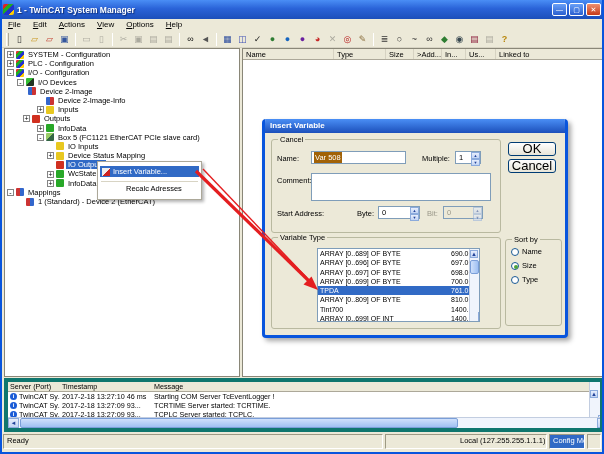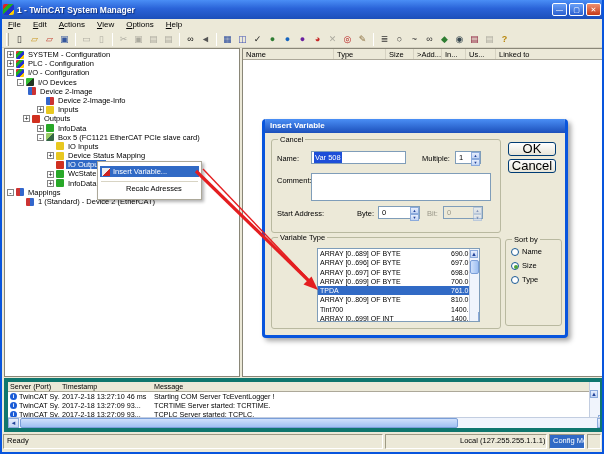--- a/index.html
+++ b/index.html
@@ -90,21 +90,21 @@
     background:#ece9d8;box-shadow:3px 3px 5px rgba(0,0,0,.35);}
   .dtitle{height:14px;background:linear-gradient(180deg,#4a8ef5,#1c4fba);color:#fff;font-weight:bold;
     font-size:8px;padding:2px 0 0 5px;}
   .dbody{position:relative;width:100%;height:202px;font-size:7.5px;}
   .group{position:absolute;border:1px solid #b9b9a0;border-radius:3px;}
   .glabel{position:absolute;top:-5px;left:6px;background:#ece9d8;padding:0 2px;font-size:7.5px;}
   .dlabel{position:absolute;font-size:7.5px;}
   .dlabel.dis{color:#9a988a;}
   .tbox{position:absolute;background:#fff;border:1px solid #7f9db9;font-size:7.5px;line-height:11px;
     padding-left:2px;overflow:hidden;}
-  .tbox .selval{background:#1d4ed8;color:#fff;padding:8px 1px;}
+  .tbox .selval{background:#a16207;color:#fff;padding:8px 1px;}
   .spin{position:absolute;display:flex;border:1px solid #7f9db9;background:#fff;height:13px;}
   .spinval{flex:1;font-size:7.5px;line-height:11px;padding-left:3px;}
   .spinbtns{width:9px;display:flex;flex-direction:column;flex:none;}
   .spinbtns span{flex:1;background:linear-gradient(180deg,#e7eefc,#c2d4f4);border:1px solid #8cabdc;
     font-size:4px;line-height:5px;text-align:center;color:#22439a;}
   .spin.dis{background:#ece9d8;}
   .spin.dis .spinval{color:#9a988a;}
   .spin.dis .spinbtns span{opacity:.5;}
   .dbtn{position:absolute;width:48px;height:14px;border:1px solid #003c74;border-radius:3px;
     background:linear-gradient(180deg,#fefefe,#e8e5d8);font-size:13px;text-align:center;

